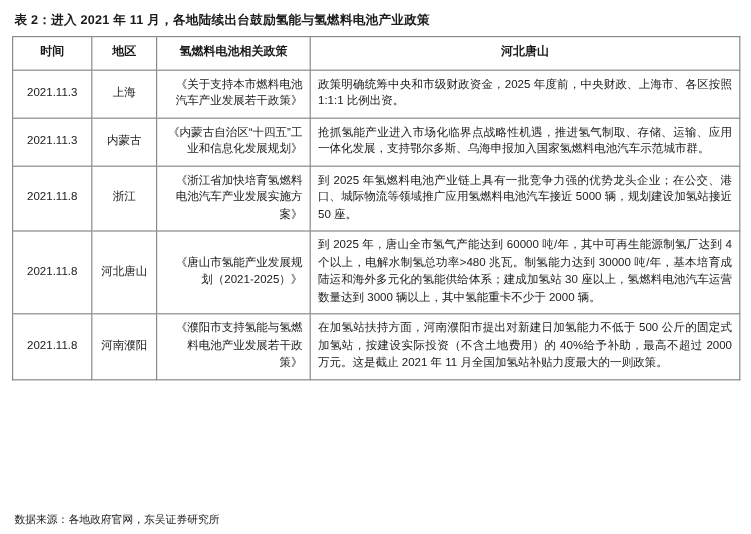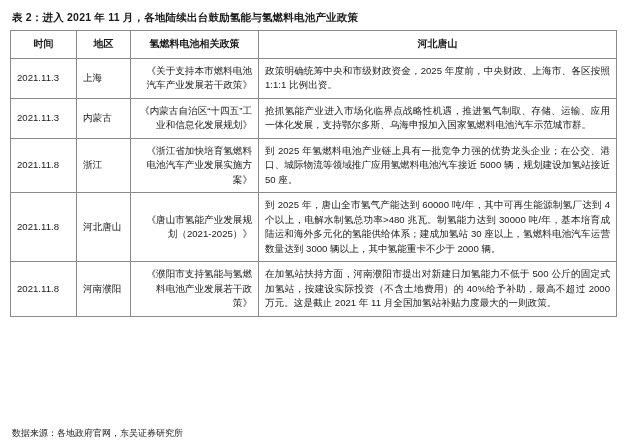--- a/index.html
+++ b/index.html
@@ -47,21 +47,21 @@
     font-size: 9.6px;
     line-height: 14.5px;
   }
   table.data-table th {
     font-weight: bold;
     text-align: center;
     font-size: 10px;
     padding: 6px 0;
   }
   td.time, td.area {
-    text-align: left;
+    text-align: center;
   }
   td.pol {
     text-align: right;
   }
   td.desc {
     text-align: justify;
     text-justify: inter-ideograph;
   }
   .source {
     position: absolute;

